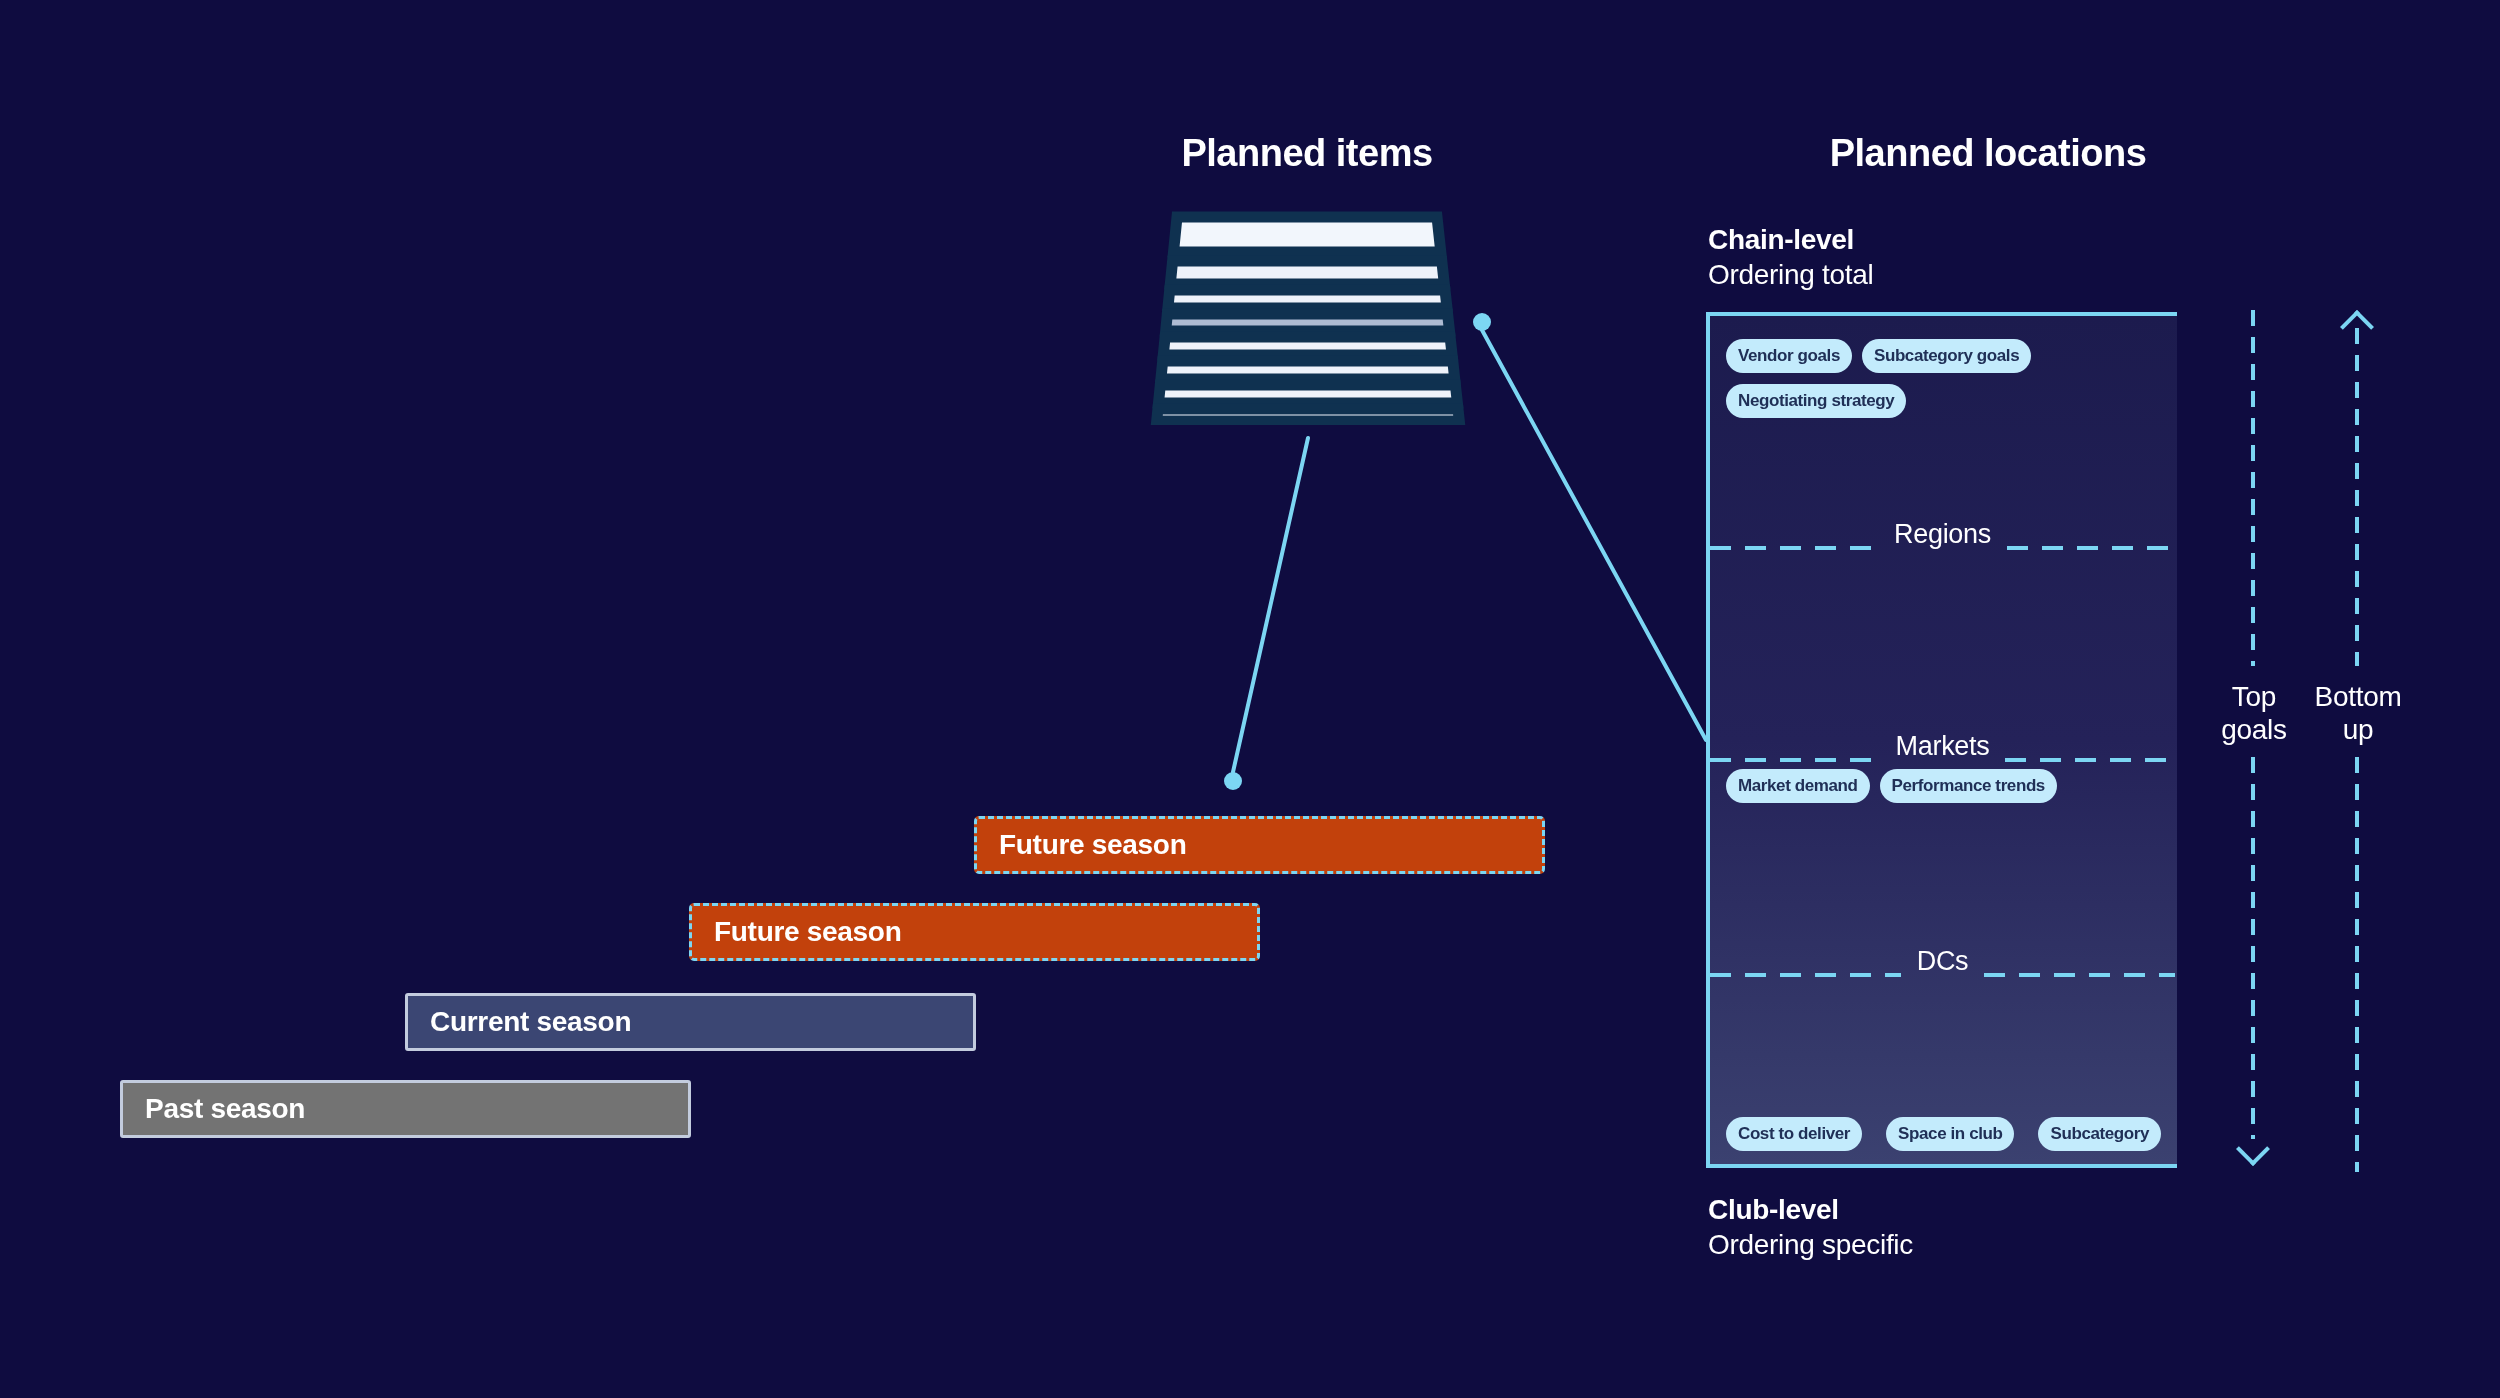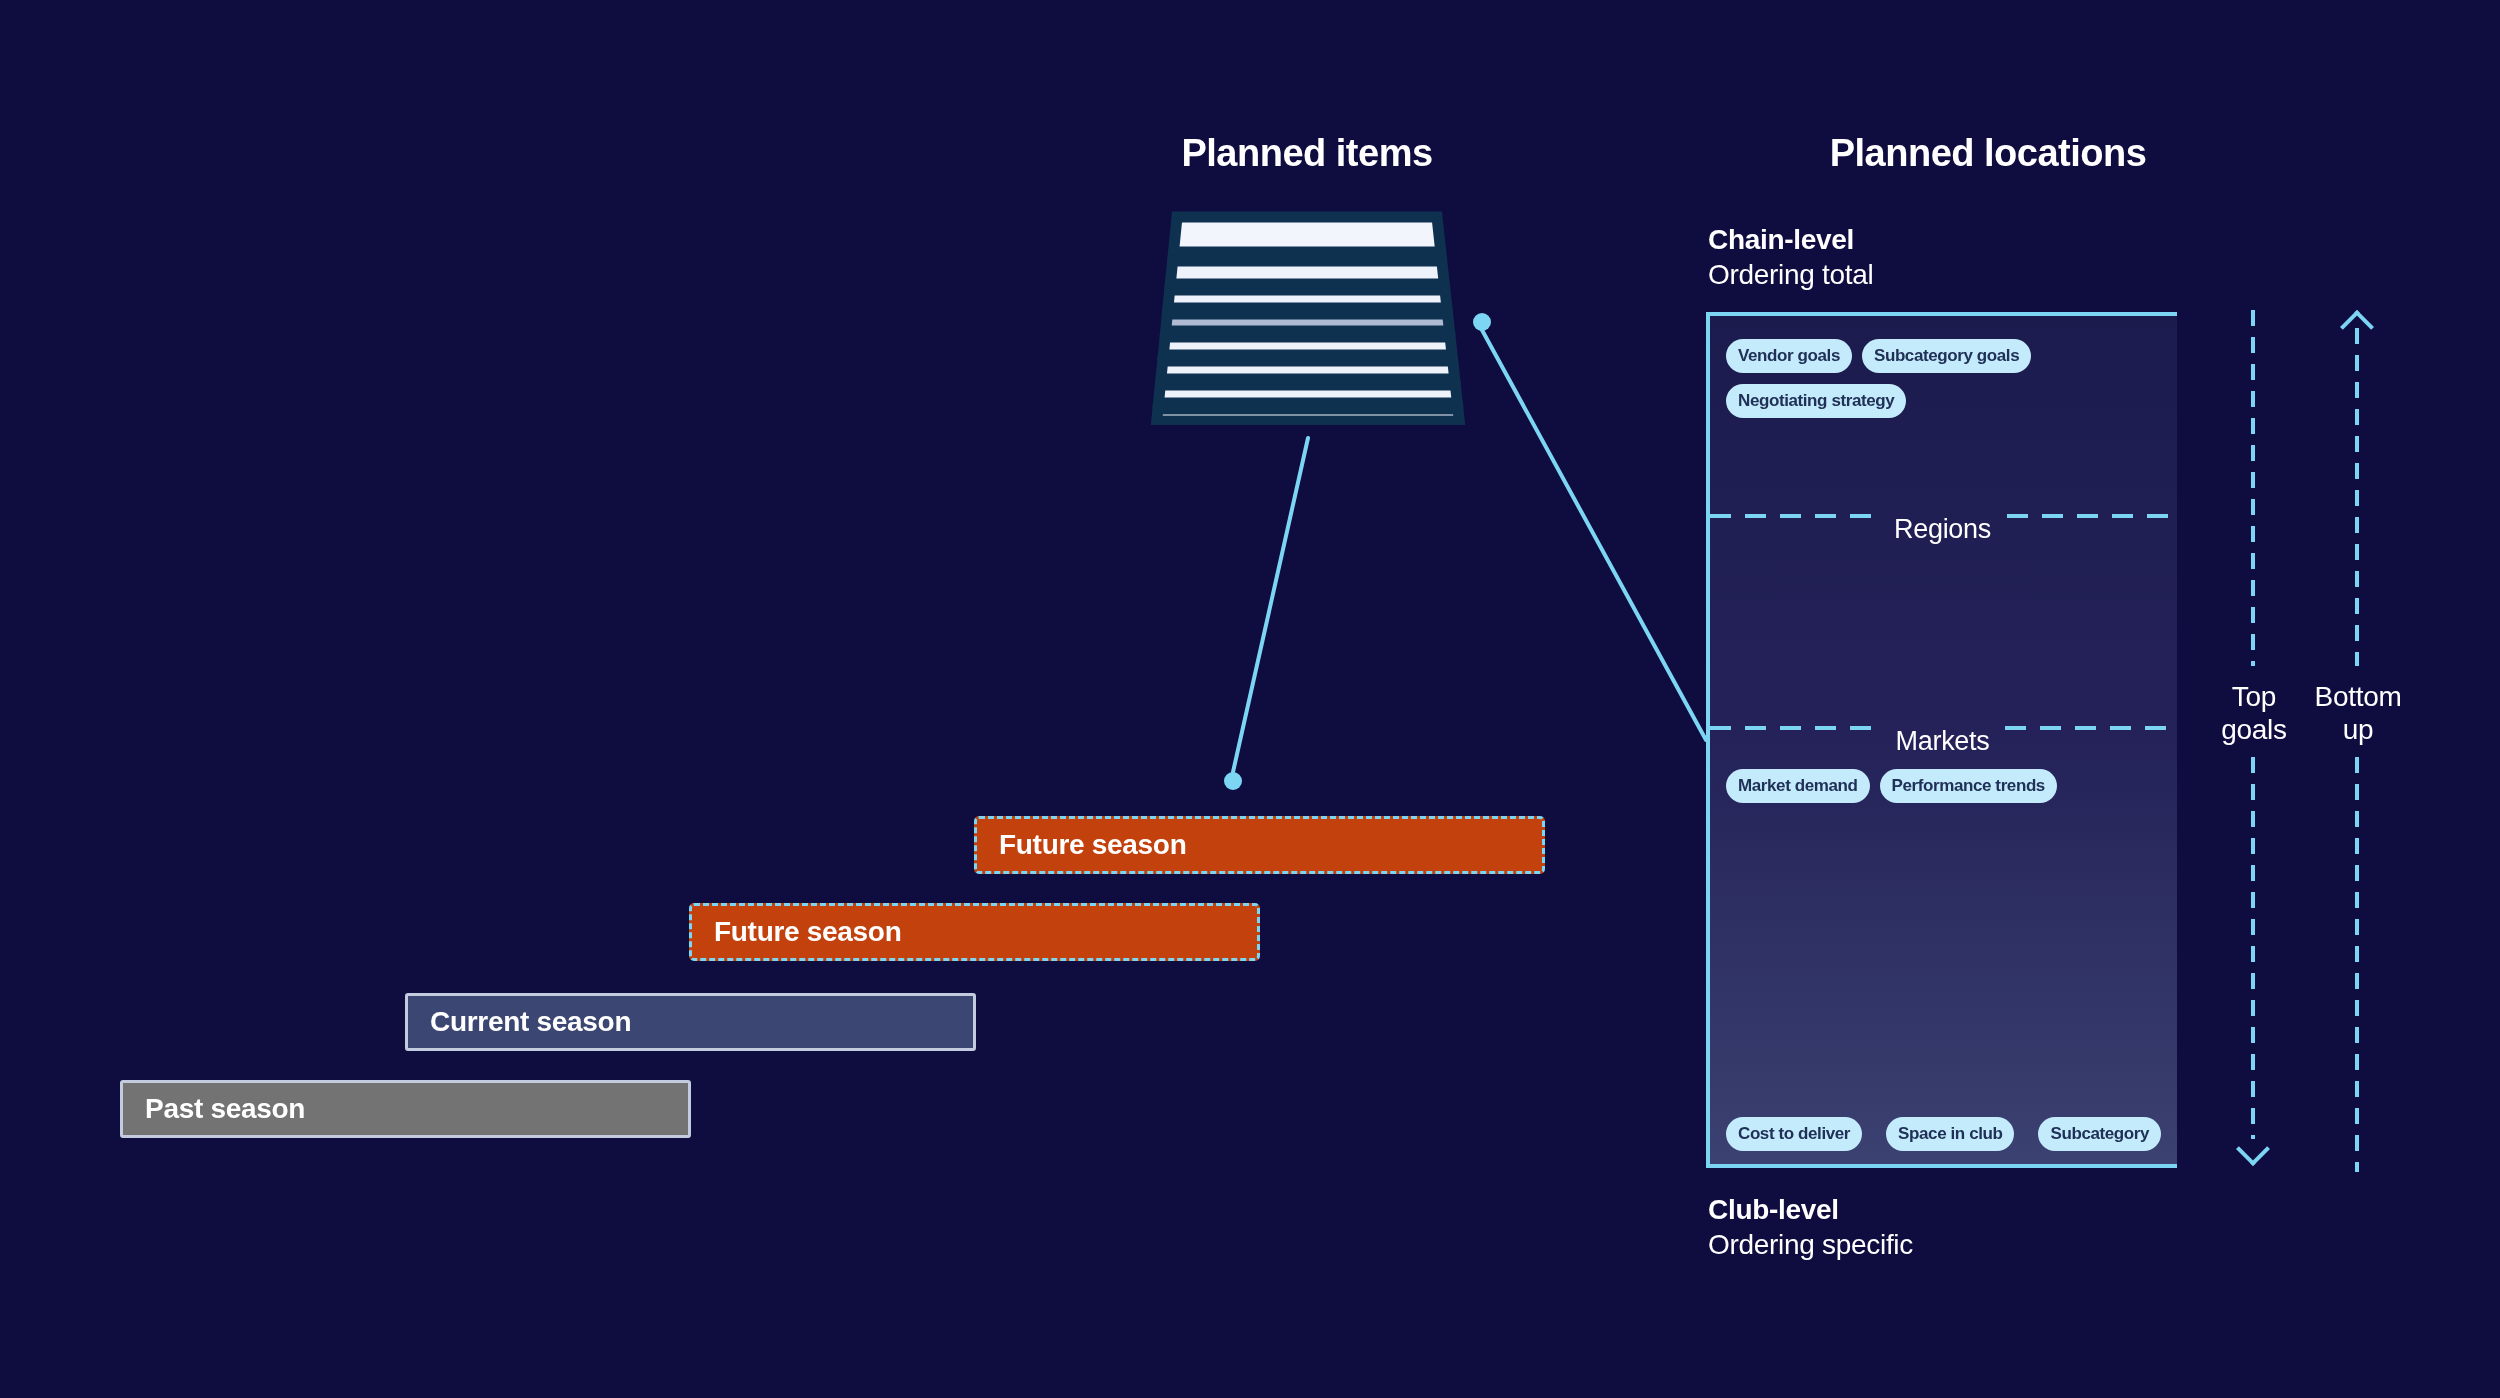--- a/index.html
+++ b/index.html
@@ -32,21 +32,21 @@
   .pill-row{position:absolute;display:flex;gap:10px;}
   #chain-pills-1{left:16px;top:23px;}
   #chain-pills-2{left:16px;top:68px;}
   #market-pills{left:16px;top:453px;}
   #club-pills{left:16px;top:801px;gap:24px;}
   .pill{
     height:34px;padding:0 12px;border-radius:17px;background:#c3ebfc;color:#203057;
     font-size:17px;font-weight:700;letter-spacing:-0.4px;
     display:inline-flex;align-items:center;white-space:nowrap;
   }
-  .divider{position:absolute;left:0;right:2px;height:36px;display:flex;align-items:flex-start;gap:16px;}
+  .divider{position:absolute;left:0;right:2px;height:36px;display:flex;align-items:flex-end;gap:16px;}
   #divider-regions{top:198px;}
   #divider-markets{top:410px;}
   #divider-dcs{top:625px;}
   .dash{
     flex:1;height:4px;
     background:repeating-linear-gradient(90deg,#7cd6f3 0 21px,transparent 21px 35px);
   }
   .divider-label{font-size:27px;color:#fff;letter-spacing:-0.3px;white-space:nowrap;}
 
   .season{
@@ -131,20 +131,25 @@
       <div class="dash"></div>
       <div class="divider-label">Markets</div>
       <div class="dash"></div>
     </div>
 
     <div class="pill-row" id="market-pills">
       <div class="pill">Market demand</div>
       <div class="pill">Performance trends</div>
     </div>
 
+    <div class="divider" id="divider-dcs">
+      <div class="dash"></div>
+      <div class="divider-label">DCs</div>
+      <div class="dash"></div>
+    </div>
 
     <div class="pill-row" id="club-pills">
       <div class="pill">Cost to deliver</div>
       <div class="pill">Space in club</div>
       <div class="pill">Subcategory</div>
     </div>
   </div>
 
   <div class="lvl-block" id="club-label">
     <div class="lvl-heading">Club-level</div>

